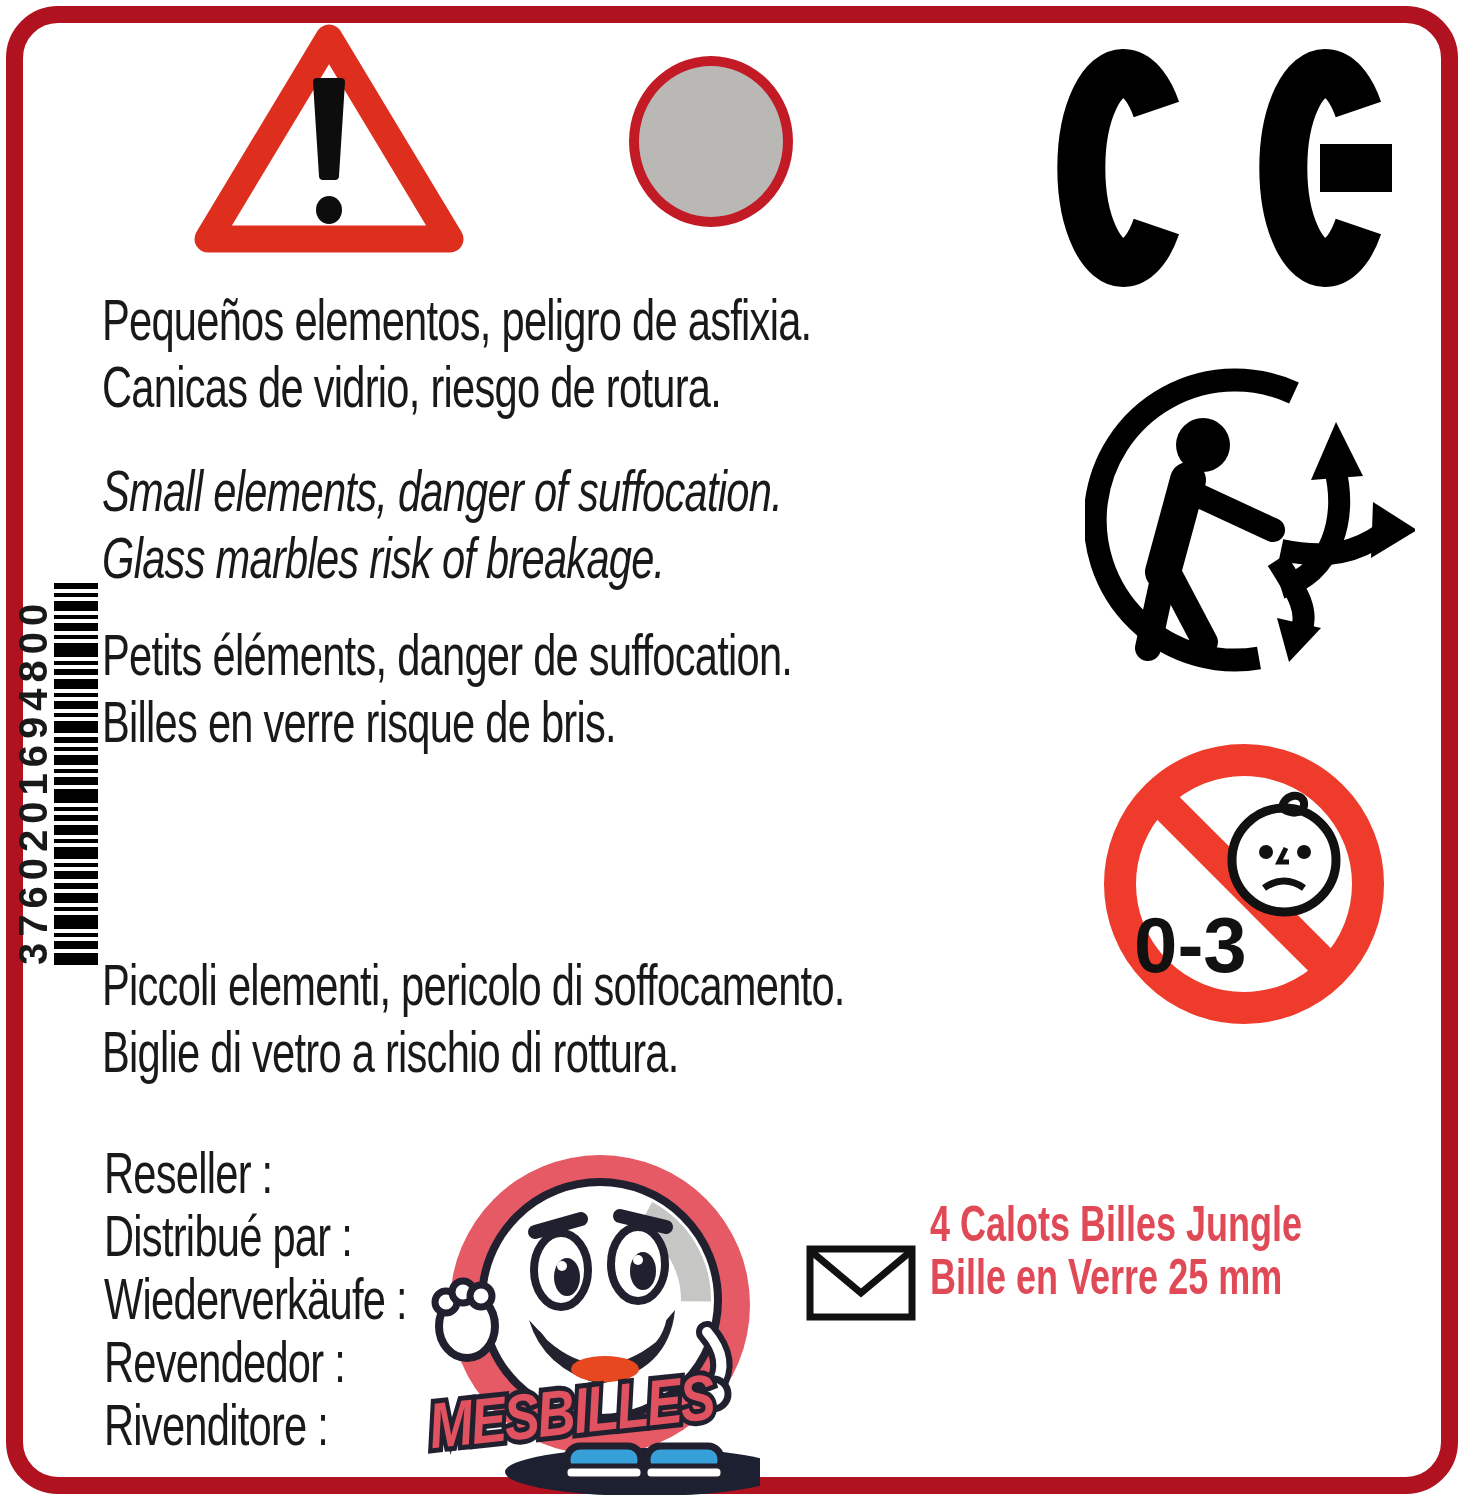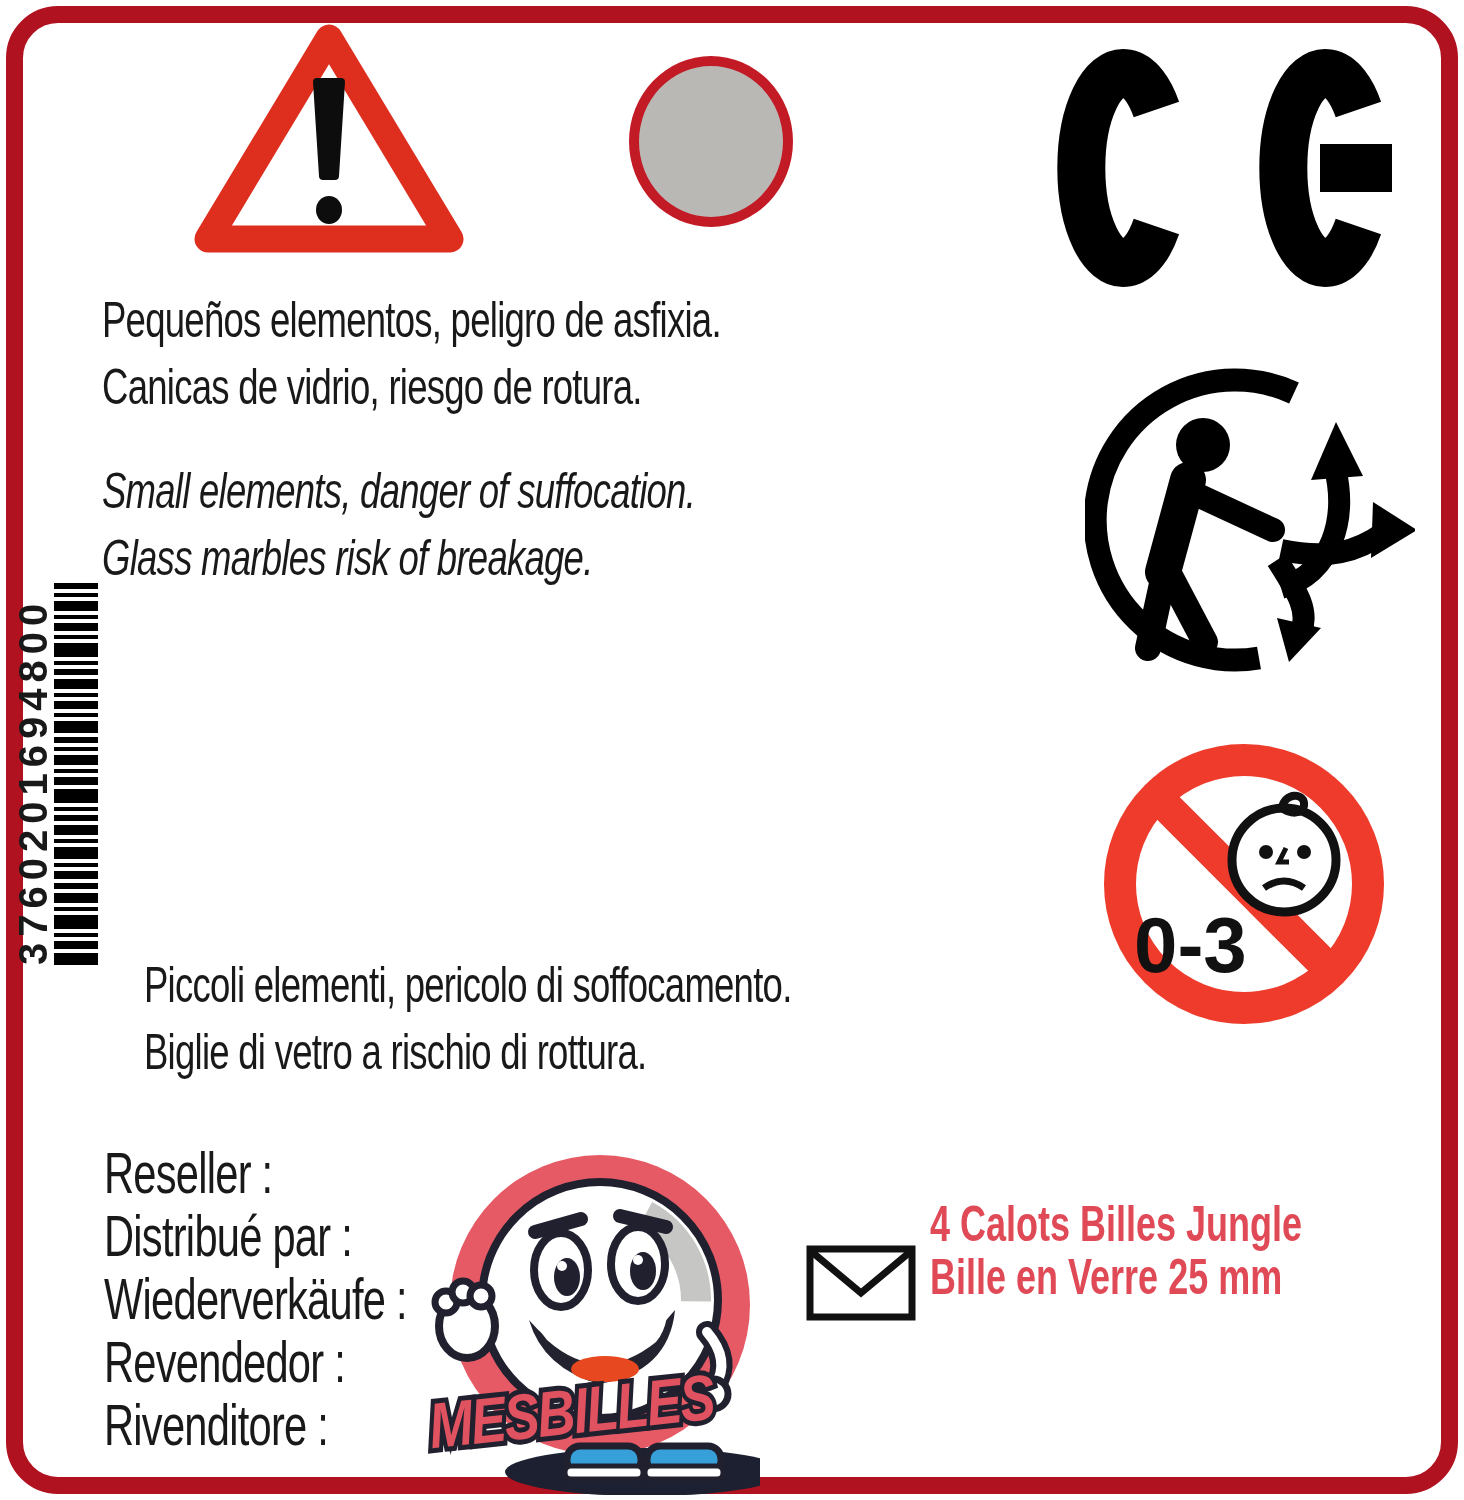--- a/index.html
+++ b/index.html
@@ -3,21 +3,21 @@
 <meta charset="utf-8">
 <style>
   html,body{margin:0;padding:0;background:#ffffff;}
   .stage{position:relative;width:1464px;height:1500px;background:#ffffff;overflow:hidden;
          font-family:"Liberation Sans",sans-serif;color:#191919;}
   .frame{position:absolute;left:6px;top:6px;right:6px;bottom:6px;
          border:17px solid #b11220;border-radius:52px;pointer-events:none;}
   .abs{position:absolute;}
   
   .cond{transform:scaleX(0.73);transform-origin:0 0;white-space:nowrap;}
-  .warn-block{font-size:50px;line-height:67px;letter-spacing:-1px;}
+  .warn-block{font-size:57px;line-height:67px;letter-spacing:-1px;}
   .reseller{font-size:57px;line-height:63px;letter-spacing:-1px;}
   .addr{font-size:38px;line-height:54px;transform:scaleX(0.87);transform-origin:0 0;white-space:nowrap;}
   .product{font-size:50px;line-height:53px;font-weight:bold;color:#e04a56;
            transform:scaleX(0.72);transform-origin:0 0;white-space:nowrap;letter-spacing:0px;}
   .company{font-size:46px;line-height:56px;text-align:center;white-space:nowrap;
            transform:scaleX(0.72);transform-origin:50% 0;}
   .barcode-digits{writing-mode:vertical-rl;transform:rotate(180deg);
             font-size:40px;font-weight:bold;letter-spacing:6px;white-space:nowrap;
             height:382px;line-height:38px;}
 </style>
@@ -44,21 +44,25 @@
   </svg>
 
   <div class="abs warn-block" style="left:102px;top:287px;">
     <div class="cond">Pequeños elementos, peligro de asfixia.</div>
     <div class="cond">Canicas de vidrio, riesgo de rotura.</div>
   </div>
   <div class="abs warn-block" style="left:102px;top:458px;font-style:italic;">
     <div class="cond">Small elements, danger of suffocation.</div>
     <div class="cond">Glass marbles risk of breakage.</div>
   </div>
-  <div class="abs warn-block" style="left:102px;top:952px;margin-left:42px;">
+  <div class="abs warn-block" style="left:102px;top:622px;">
+    <div class="cond">Petits éléments, danger de suffocation.</div>
+    <div class="cond">Billes en verre risque de bris.</div>
+  </div>
+  <div class="abs warn-block" style="left:102px;top:952px;">
     <div class="cond">Piccoli elementi, pericolo di soffocamento.</div>
     <div class="cond">Biglie di vetro a rischio di rottura.</div>
   </div>
 
   <div class="abs barcode-digits" style="left:14px;top:583px;">3760201694800</div>
   <svg class="abs" style="left:54px;top:583px;" width="44" height="382" viewBox="0 0 44 382">
     <g fill="#000000">
       <rect x="0" y="0" width="44" height="6"></rect>
         <rect x="0" y="10" width="44" height="4"></rect>
       <rect x="0" y="18" width="44" height="10"></rect>

